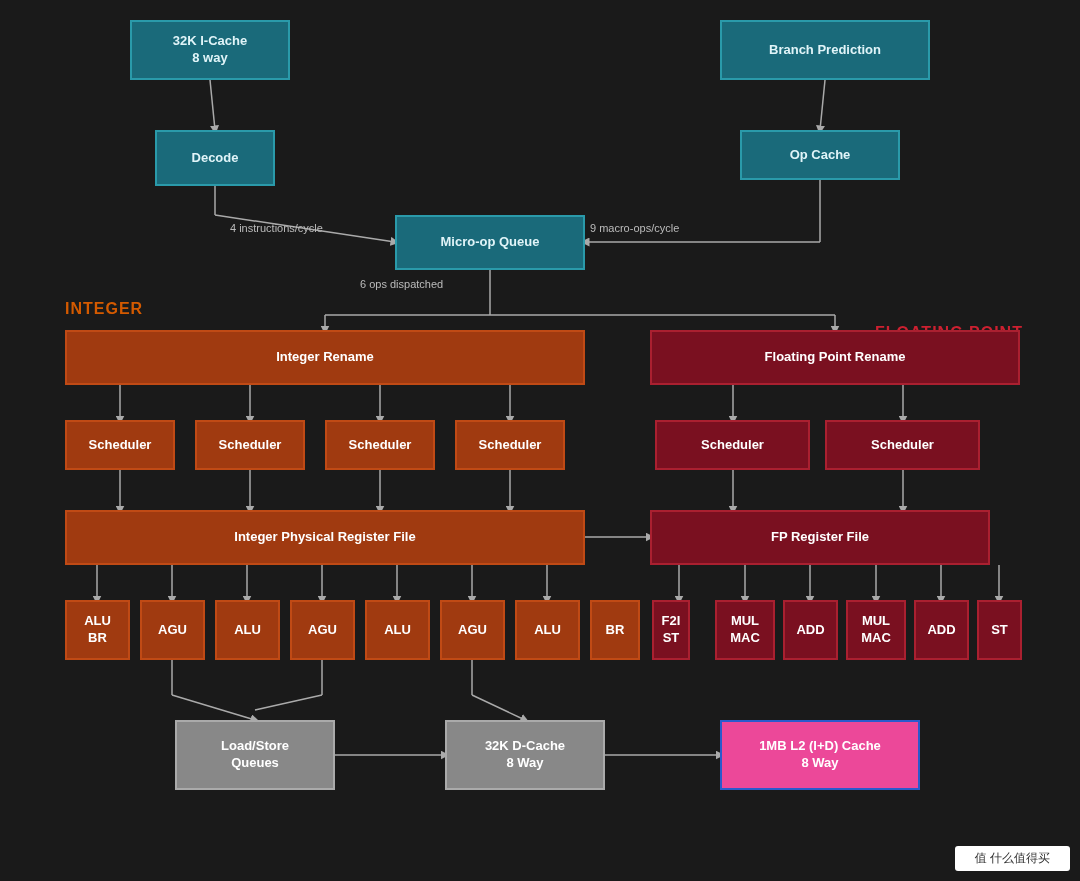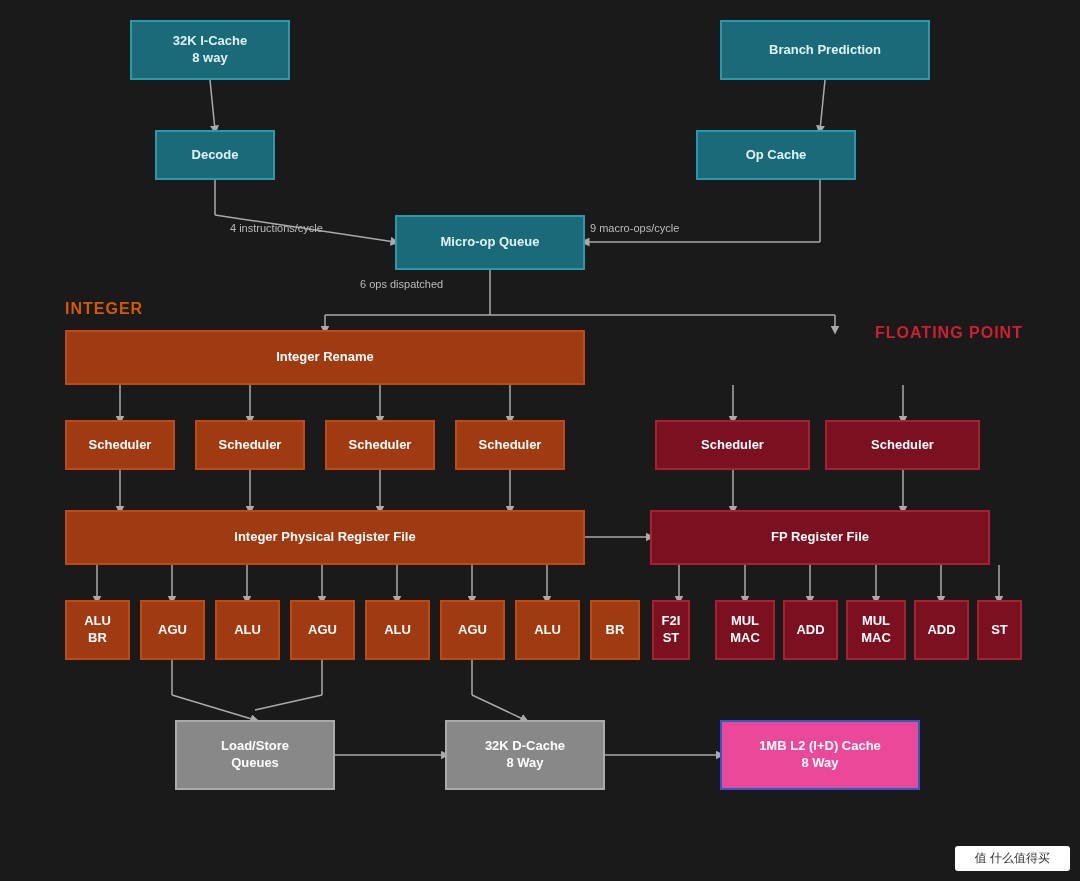--- a/index.html
+++ b/index.html
@@ -189,24 +189,25 @@
   <div class="section-label label-integer" style="left:65px; top:300px;">INTEGER</div>
   <div class="section-label label-float" style="left:875px; top:300px;">FLOATING POINT</div>
 
   <div class="annotation" style="left:230px; top:222px;text-align:center;">4 instructions/cycle</div>
   <div class="annotation" style="left:360px; top:278px;">6 ops dispatched</div>
   <div class="annotation" style="left:590px; top:222px;">9 macro-ops/cycle</div>
 
   <div class="watermark">值 什么值得买</div>
 <div class="box box-text box-teal" style="left: 130px; top: 20px; width: 160px; height: 60px; font-size: 13px;">32K I-Cache<br>8 way</div>
     <div class="box box-text box-teal" style="left: 720px; top: 20px; width: 210px; height: 60px; font-size: 13px;">Branch Prediction</div>
-    <div class="box box-text box-teal" style="left: 155px; top: 130px; width: 120px; height: 50px; font-size: 13px;">Decode</div>
-    <div class="box box-text box-teal" style="left: 696px; top: 130px; width: 160px; height: 50px; font-size: 13px;">Op Cache</div>
+    <div class="box box-text box-teal" style="left: 155px; top: 130px; width: 120px; height: 56px; font-size: 13px;">Decode</div>
+    <div class="box box-text box-teal" style="left: 740px; top: 130px; width: 160px; height: 50px; font-size: 13px;">Op Cache</div>
     <div class="box box-text box-teal" style="left: 395px; top: 215px; width: 190px; height: 55px; font-size: 13px;">Micro-op Queue</div>
     <div class="box box-text box-orange" style="left: 65px; top: 330px; width: 520px; height: 55px; font-size: 13px;">Integer Rename</div>
+    <div class="box box-text box-red" style="left: 650px; top: 330px; width: 370px; height: 55px; font-size: 13px;">Floating Point Rename</div>
     <div class="box box-text box-orange" style="left: 65px; top: 420px; width: 110px; height: 50px; font-size: 13px;">Scheduler</div>
     <div class="box box-text box-orange" style="left: 195px; top: 420px; width: 110px; height: 50px; font-size: 13px;">Scheduler</div>
     <div class="box box-text box-orange" style="left: 325px; top: 420px; width: 110px; height: 50px; font-size: 13px;">Scheduler</div>
     <div class="box box-text box-orange" style="left: 455px; top: 420px; width: 110px; height: 50px; font-size: 13px;">Scheduler</div>
     <div class="box box-text box-red" style="left: 655px; top: 420px; width: 155px; height: 50px; font-size: 13px;">Scheduler</div>
     <div class="box box-text box-red" style="left: 825px; top: 420px; width: 155px; height: 50px; font-size: 13px;">Scheduler</div>
     <div class="box box-text box-orange" style="left: 65px; top: 510px; width: 520px; height: 55px; font-size: 13px;">Integer Physical Register File</div>
     <div class="box box-text box-red" style="left: 650px; top: 510px; width: 340px; height: 55px; font-size: 13px;">FP Register File</div>
     <div class="box box-text box-orange" style="left: 65px; top: 600px; width: 65px; height: 60px; font-size: 13px;">ALU<br>BR</div>
     <div class="box box-text box-orange" style="left: 140px; top: 600px; width: 65px; height: 60px; font-size: 13px;">AGU</div>

